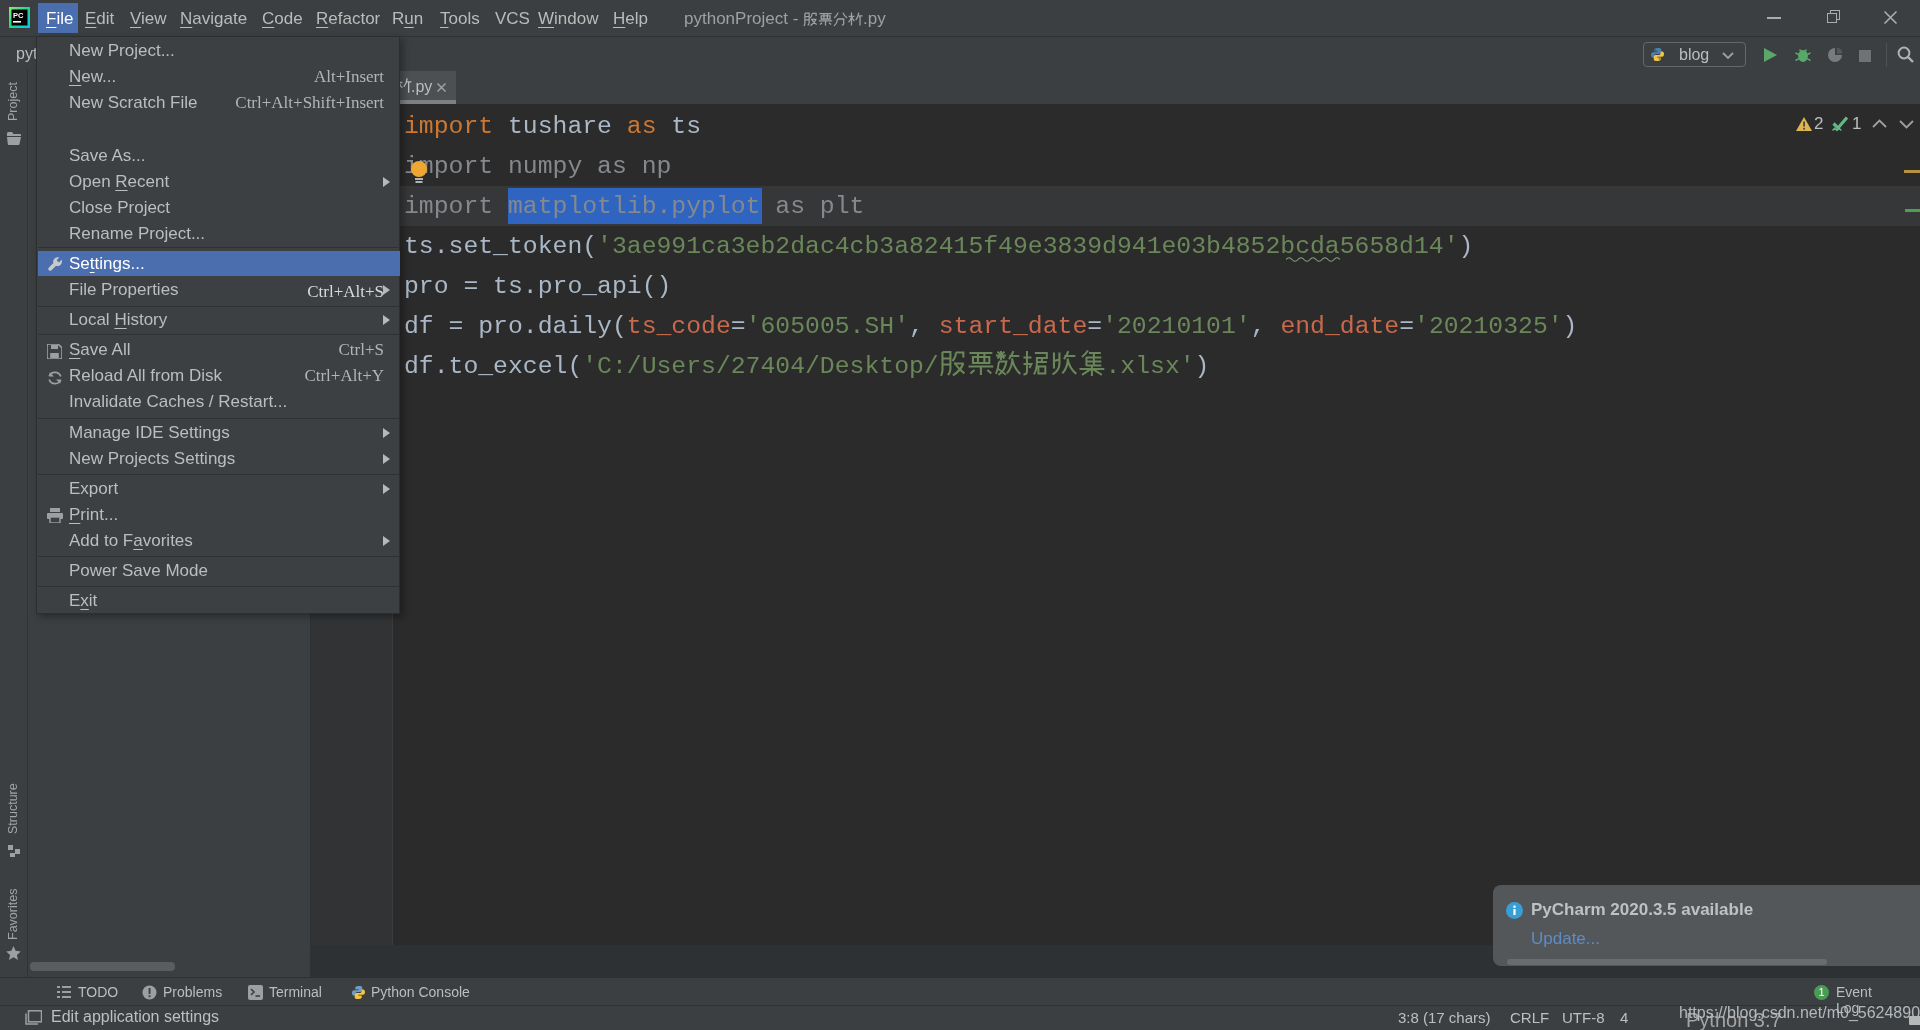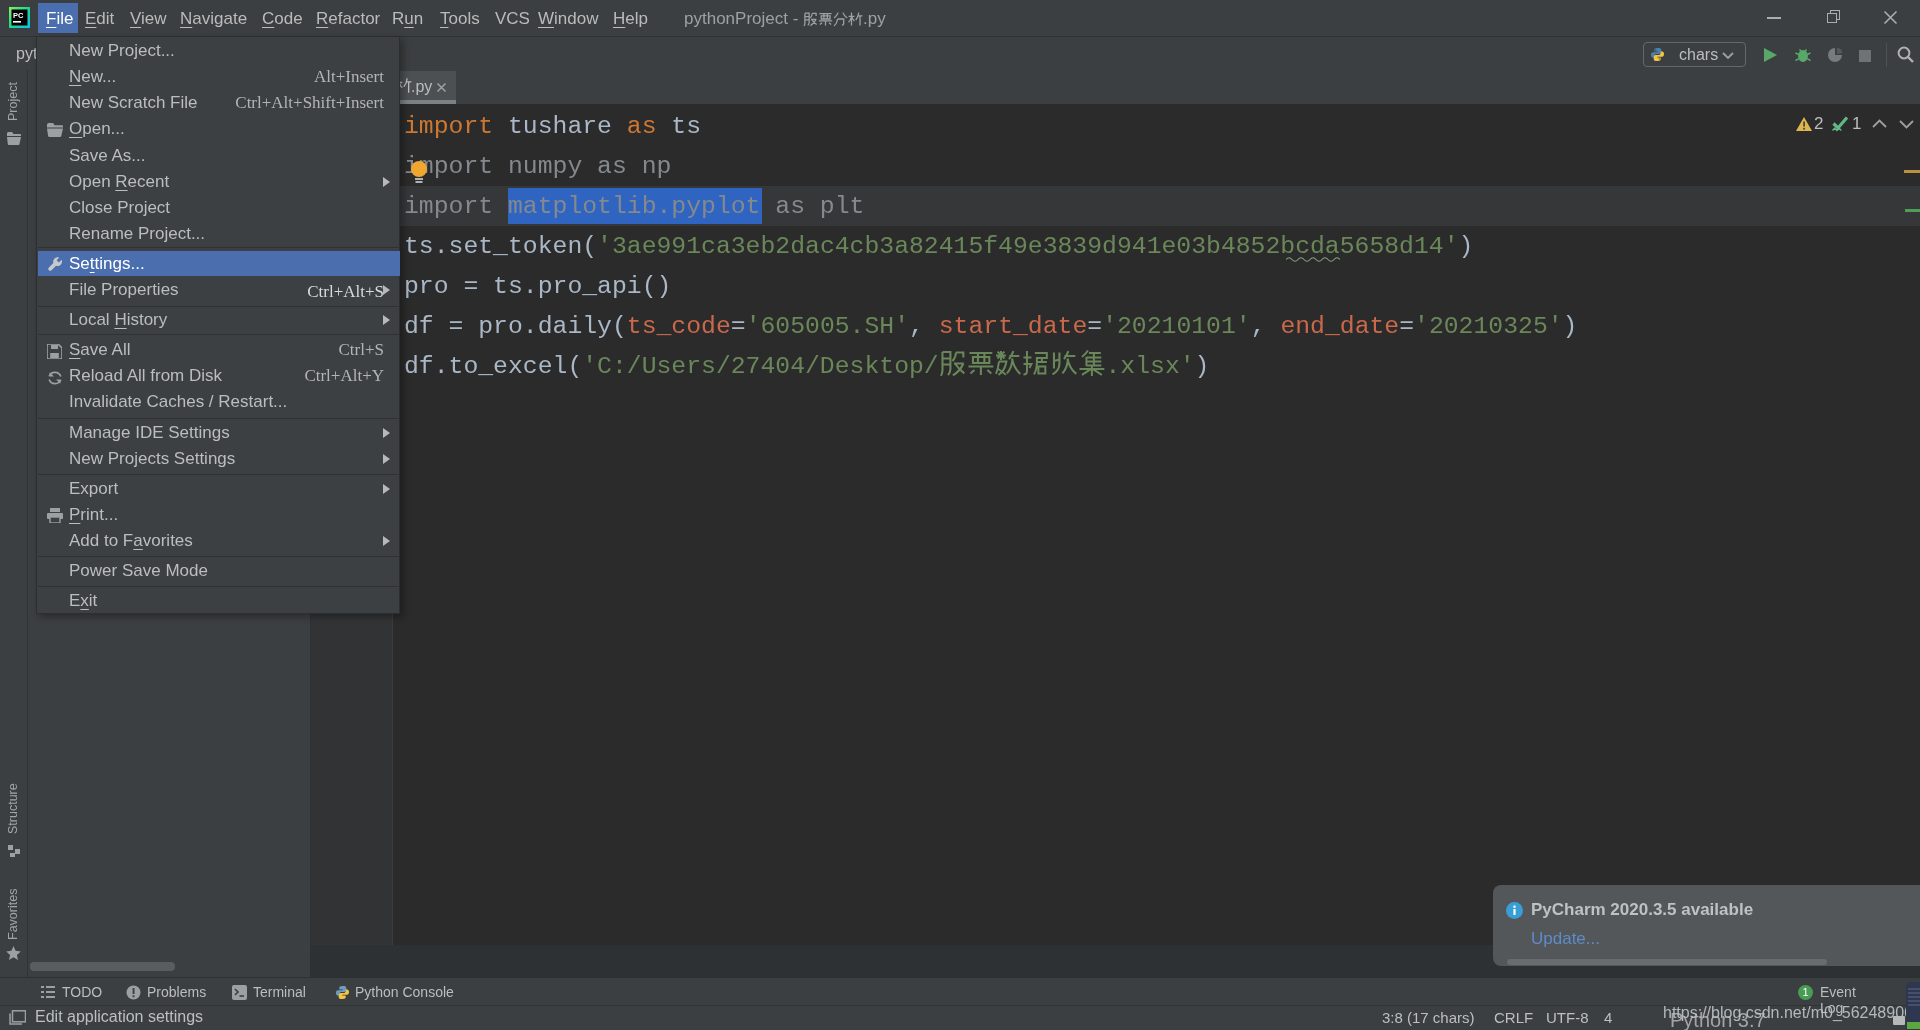--- a/index.html
+++ b/index.html
@@ -87,21 +87,21 @@
 
 <div id="toolbar" class="abs" style="left:0;top:37px;width:1920px;height:33px;">
 
   <div class="abs" style="left:16px;top:8px;font-size:16px;color:#bbbdbf;">pythonProject</div>
 
   <div class="abs" style="left:1643px;top:5px;width:103px;height:25px;border:1px solid #64686a;border-radius:4px;"></div>
   <svg class="abs" style="left:1650px;top:10px;" width="15" height="15" viewBox="0 0 15 15">
     <path d="M7.3 1 c-2.2 0 -3 .9 -3 2 v1.6 h3.4 v.7 H2.9 c-1.2 0 -1.9 1 -1.9 2.6 0 1.6 .7 2.7 1.9 2.7 h1.4 V9 c0-1.2 1-2.1 2.2-2.1 h3 c1 0 1.8-.8 1.8-1.9 V3 c0-1.1-.8-2-2-2 z M5.7 2.5 a.65 .65 0 1 1 0 1.3 a.65 .65 0 0 1 0 -1.3 z" fill="#4a80ad"></path>
     <path d="M7.7 14 c2.2 0 3-.9 3-2 v-1.6 H7.3 v-.7 h4.8 c1.2 0 1.9-1 1.9-2.6 0-1.6-.7-2.7-1.9-2.7 h-1.4 V6 c0 1.2-1 2.1-2.2 2.1 h-3 c-1 0-1.8 .8-1.8 1.9 V12 c0 1.1 .8 2 2 2 z M9.3 12.5 a.65 .65 0 1 1 0-1.3 a.65 .65 0 0 1 0 1.3 z" fill="#f4c542"></path>
   </svg>
-  <div class="abs" style="left:1679px;top:9px;font-size:16px;color:#bbbdbf;">chars</div>
+  <div class="abs" style="left:1679px;top:9px;font-size:16px;color:#bbbdbf;">blog</div>
   <svg class="abs" style="left:1722px;top:15px;" width="12" height="7" viewBox="0 0 12 7">
         <path d="M1 1 L6 6 L11 1" fill="none" stroke="#9da0a2" stroke-width="1.8"></path>
       </svg>
 
   <svg class="abs" style="left:1763px;top:10px;" width="15" height="16" viewBox="0 0 15 16">
         <path d="M1 1 L14 8 L1 15 z" fill="#59a869"></path>
       </svg>
   <svg class="abs" style="left:1794px;top:9px;" width="18" height="18" viewBox="0 0 18 18">
     <g fill="none" stroke="#59a869" stroke-width="1.5">
       <ellipse cx="9" cy="10" rx="4.2" ry="5.2" fill="#59a869"></ellipse>
@@ -223,21 +223,21 @@
         <rect x="2" y="8" width="5" height="4" fill="#9da0a2"></rect>
       </svg>
   <div class="abs" style="left:1px;top:818px;width:25px;height:52px;writing-mode:vertical-rl;transform:rotate(180deg);text-align:center;line-height:25px;">Favorites</div>
   <svg class="abs" style="left:6px;top:876px;" width="15" height="15" viewBox="0 0 15 15">
         <path d="M7.5 0 L9.6 4.8 L14.8 5.4 L10.9 8.9 L12 14 L7.5 11.3 L3 14 L4.1 8.9 L.2 5.4 L5.4 4.8 z" fill="#9da0a2"></path>
       </svg>
 
   <div class="abs" style="left:30px;top:892px;width:145px;height:9px;border-radius:4px;background:#595d5f;"></div>
 </div>
 
-<div id="bottom" class="abs" style="left:0;top:977px;width:1642px;height:53px;">
+<div id="bottom" class="abs" style="left:16px;top:977px;width:1642px;height:53px;">
 
   <svg class="abs" style="left:41px;top:9px;" width="14" height="12" viewBox="0 0 14 12">
         <g fill="#9da0a2">
           <rect x="0" y="0" width="3" height="2"></rect>
           <rect x="5" y="0" width="9" height="2"></rect>
           <rect x="0" y="5" width="3" height="2"></rect>
           <rect x="5" y="5" width="9" height="2"></rect>
           <rect x="0" y="10" width="3" height="2"></rect>
           <rect x="5" y="10" width="9" height="2"></rect>
         </g>
@@ -313,26 +313,20 @@
         <span class="mtx">New Project...</span>
       </div>
   <div class="mi" style="top:27px;">
         <span class="mtx"><span class="u">N</span>ew...</span>
         <span class="msc">Alt+Insert</span>
       </div>
   <div class="mi" style="top:53px;">
         <span class="mtx">New Scratch File</span>
         <span class="msc">Ctrl+Alt+Shift+Insert</span>
       </div>
-  <div class="mi" style="top:79px;">
-        <svg class="mico" width="16" height="14" viewBox="0 0 16 14">
-          <path d="M0 2 C0 1 .7 0 1.6 0 H6 l1.7 2.2 H15 c.6 0 1 .4 1 1 V4.5 H0 z M0 5.5 h16 l-1.7 7.5 c-.15 .6 -.6 1 -1.2 1 H2.3 c-.6 0 -1.05 -.4 -1.2 -1 z" fill="#9da0a2"></path>
-        </svg>
-        <span class="mtx"><span class="u">O</span>pen...</span>
-      </div>
   <div class="mi" style="top:106px;">
         <span class="mtx">Save As...</span>
       </div>
   <div class="mi" style="top:132px;">
         <span class="mtx">Open <span class="u">R</span>ecent</span>
         <span class="marr"></span>
       </div>
   <div class="mi" style="top:158px;">
         <span class="mtx">Close Project</span>
       </div>

